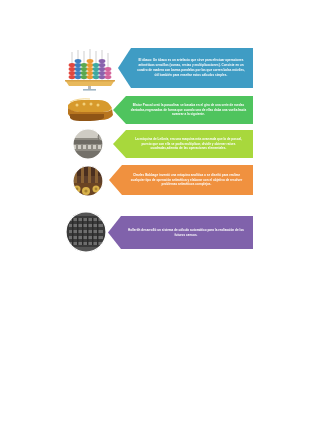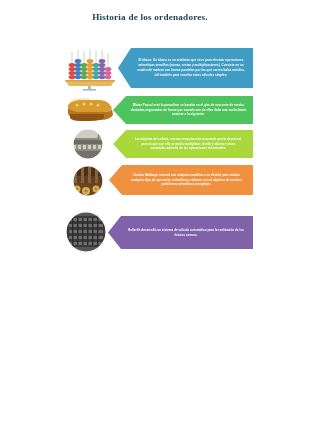--- a/index.html
+++ b/index.html
@@ -98,21 +98,20 @@
   #thumb-hollerith { left: 58px;  top: 8px;  width: 56px; height: 44px; }
   #banner-hollerith{ left: 108px; top: 14px; width: 145px; height: 33px; background: #8062ab; }
 
   .thumb-svg { width: 100%; height: 100%; display: block; }
 </style>
 </head>
 <body>
 
 <div class="page">
 
-  <div class="title">Historia de los ordenadores.</div>
 
   <div class="rows">
 
     <div class="row" id="row-abacus">
       <div class="thumb-wrap" id="thumb-abacus">
         <svg class="thumb-svg" viewBox="0 0 56 46">
 
           <g stroke="#c9c9c9" stroke-width="0.9">
             <line x1="10" y1="6" x2="10" y2="34"></line>
             <line x1="16" y1="4" x2="16" y2="34"></line>

